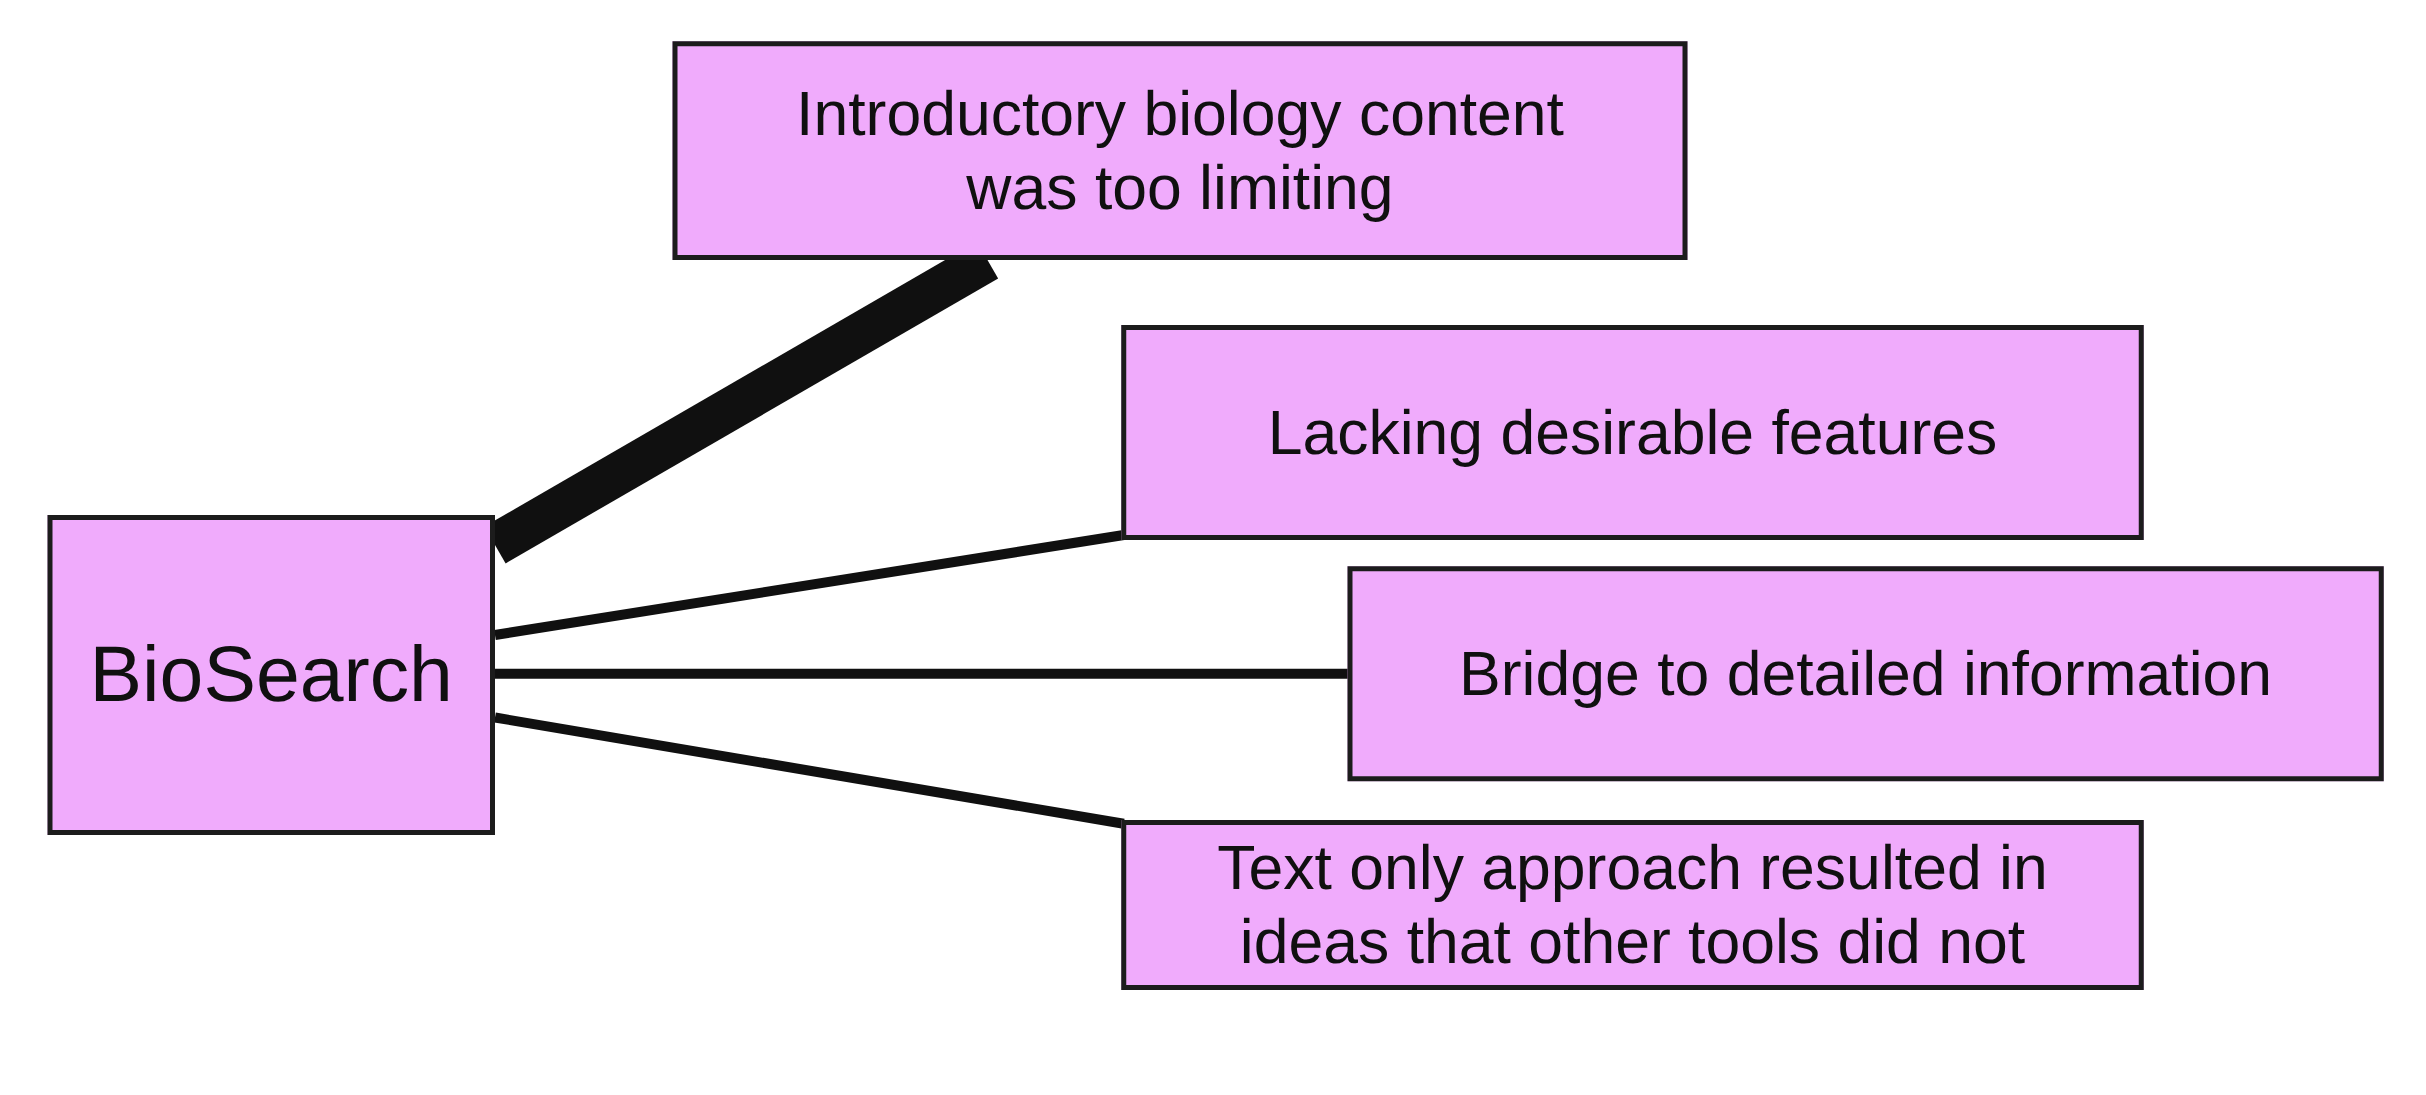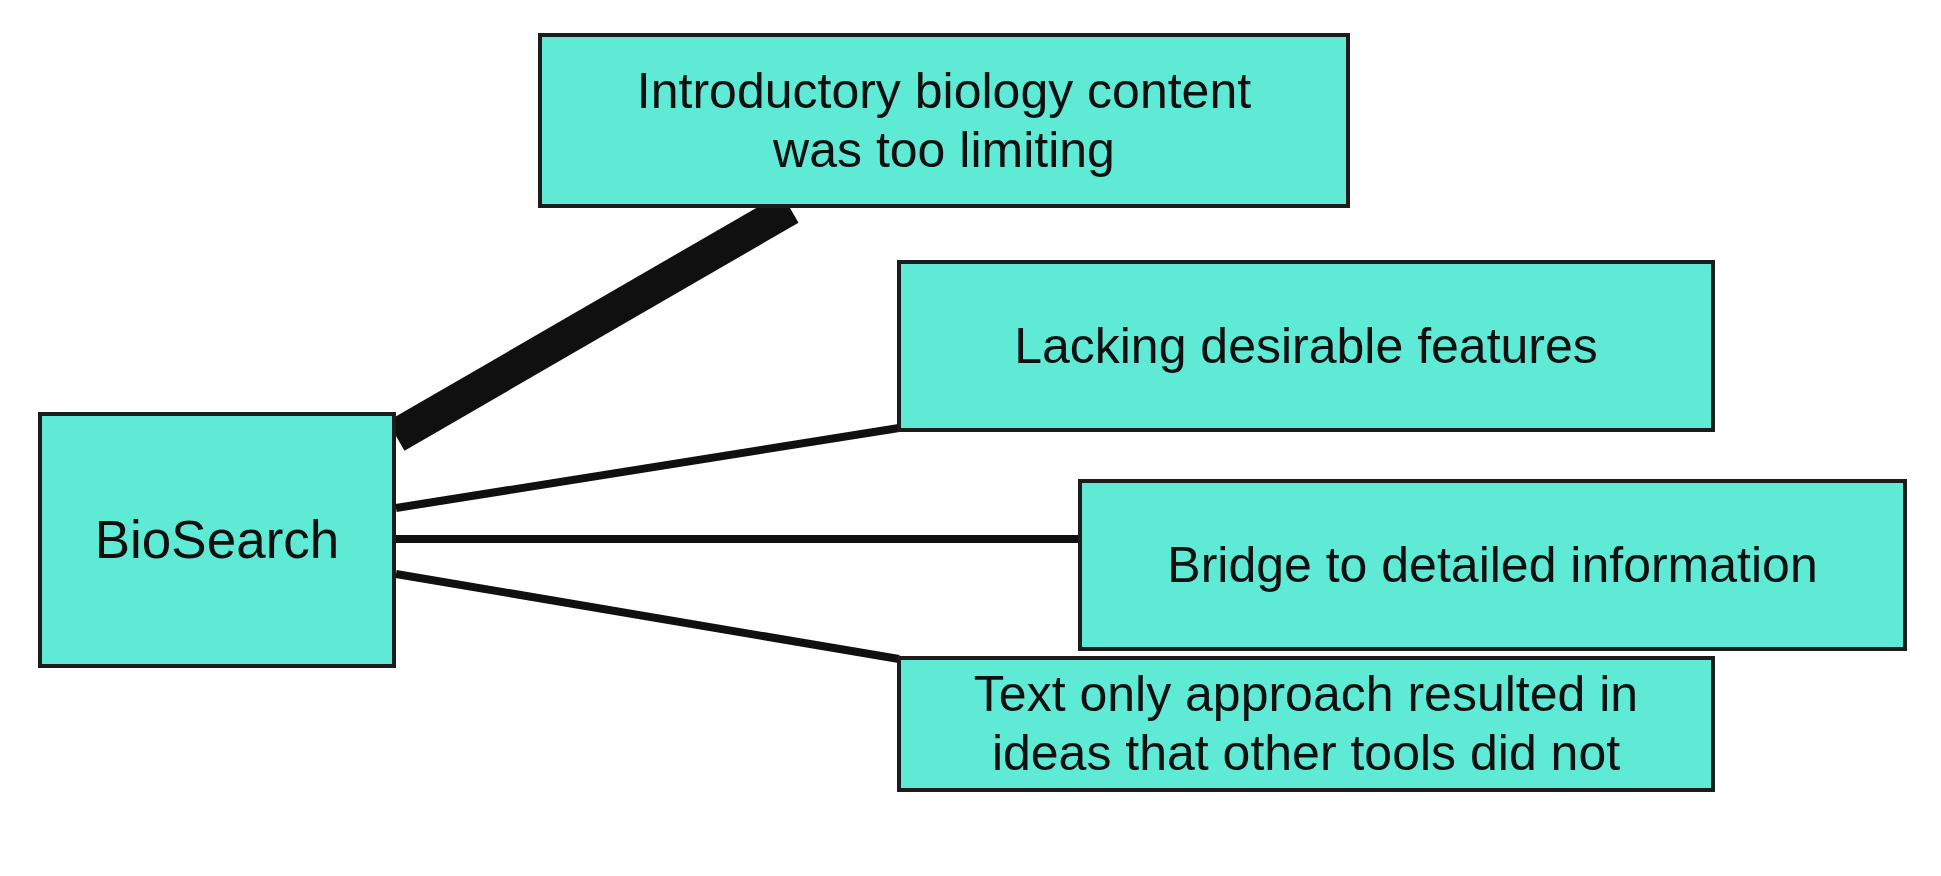--- a/index.html
+++ b/index.html
@@ -23,21 +23,21 @@
     position: absolute;
     left: 0;
     top: 0;
     width: 1941px;
     height: 876px;
     pointer-events: none;
   }
   .node {
     position: absolute;
     box-sizing: border-box;
-    background: #5eead4;
+    background: #f0abfc;
     border: 4px solid #1c1c1c;
     display: flex;
     align-items: center;
     justify-content: center;
     text-align: center;
     color: #101010;
     line-height: 1.18;
     z-index: 3;
   }
   .node-label {
@@ -45,41 +45,41 @@
     white-space: pre-line;
     padding: 0 10px;
   }
 
   
   #node-biosearch {
     left: 38px;
     top: 412px;
     width: 358px;
     height: 256px;
-    font-size: 53px;
+    font-size: 63px;
   }
 
   
   #node-intro-biology {
     left: 538px;
     top: 33px;
     width: 812px;
     height: 175px;
     font-size: 50px;
   }
   #node-lacking-features {
     left: 897px;
     top: 260px;
     width: 818px;
     height: 172px;
     font-size: 50px;
   }
   #node-bridge-info {
     left: 1078px;
-    top: 479px;
+    top: 453px;
     width: 829px;
     height: 172px;
     font-size: 50px;
   }
   #node-text-only {
     left: 897px;
     top: 656px;
     width: 818px;
     height: 136px;
     font-size: 50px;

